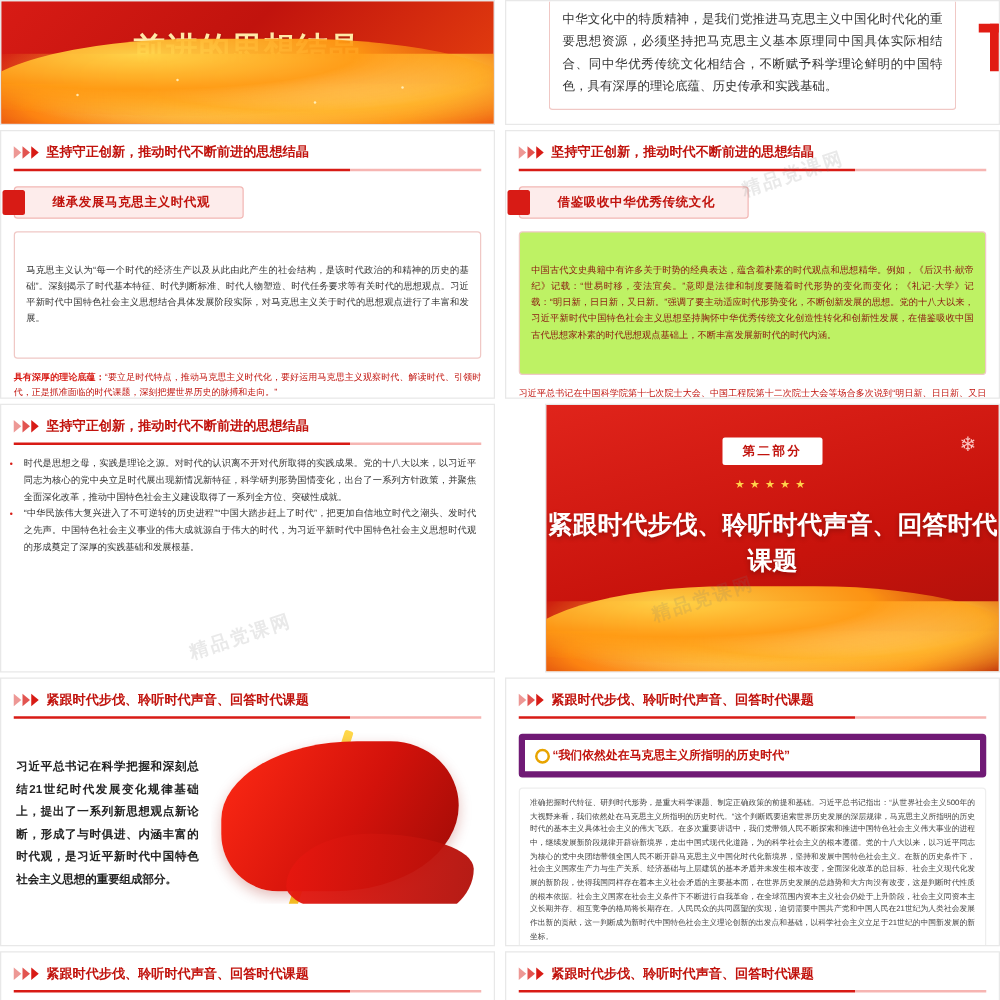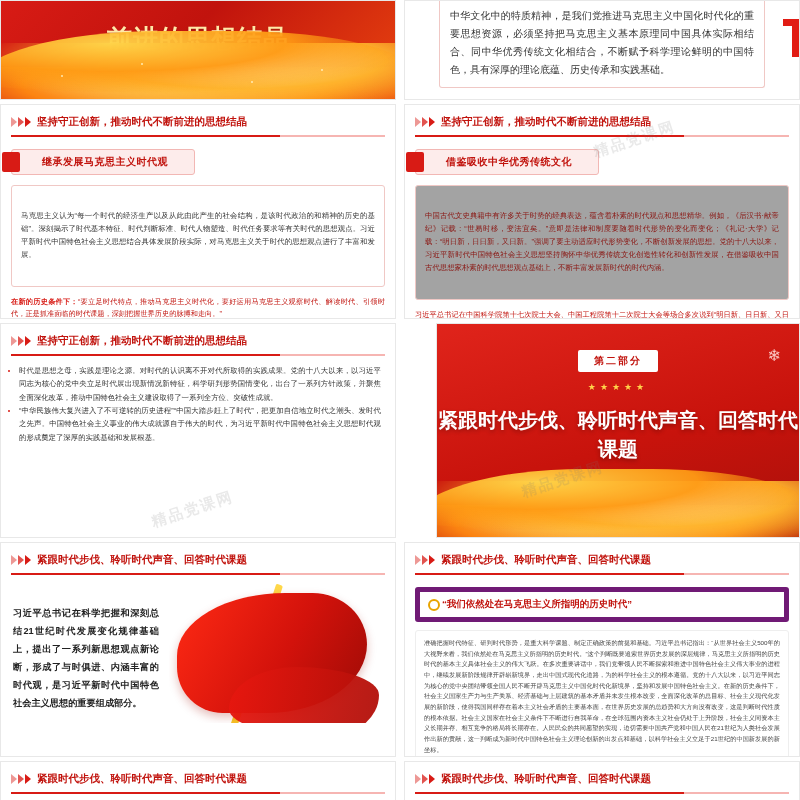--- a/index.html
+++ b/index.html
@@ -98,21 +98,21 @@
   .body-box {
     margin: 10px 10px 0 10px;
     border: 1px solid #f0c8c5;
     border-radius: 3px;
     padding: 24px 9px;
     font-size: 7.4px;
     line-height: 1.75;
     color: #333;
     text-align: justify;
   }
-  .body-box.pinkfill { background: #a3a3a3; color: #8a1410; }
+  .body-box.pinkfill { background: #bef264; color: #8a1410; }
   .quote-note {
     margin: 9px 10px 0 10px;
     font-size: 7.2px; line-height: 1.7;
     color: #c1130d; text-align: justify;
   }
   .quote-note .mark { color:#d81b15; font-weight:bold; }
 
   ul.bullets { margin: 8px 14px 0 18px; }
   ul.bullets li {
     font-size: 7.4px; line-height: 1.8; color:#333;
@@ -247,21 +247,21 @@
           <span></span>
         </span>
       <h3>坚持守正创新，推动时代不断前进的思想结晶</h3>
     </div>
     <div class="rule"></div>
     <div class="pill-wrap">
       <span class="pill">继承发展马克思主义时代观</span>
     </div>
     <div class="body-box">马克思主义认为“每一个时代的经济生产以及从此由此产生的社会结构，是该时代政治的和精神的历史的基础”。深刻揭示了时代基本特征、时代判断标准、时代人物塑造、时代任务要求等有关时代的思想观点。习近平新时代中国特色社会主义思想结合具体发展阶段实际，对马克思主义关于时代的思想观点进行了丰富和发展。</div>
     <div class="quote-note">
-      <span class="mark">在新的历史条件下：</span><span>“要立足时代特点，推动马克思主义时代化，要好运用马克思主义观察时代、解读时代、引领时代，正是抓准面临的时代课题，深刻把握世界历史的脉搏和走向。”</span>
+      <span class="mark">具有深厚的理论底蕴：</span><span>“要立足时代特点，推动马克思主义时代化，要好运用马克思主义观察时代、解读时代、引领时代，正是抓准面临的时代课题，深刻把握世界历史的脉搏和走向。”</span>
     </div>
   </div>
 
   <div class="slide">
     <div class="sec-head">
       <span class="chev">
           <span></span>
           <span></span>
           <span></span>
         </span>

